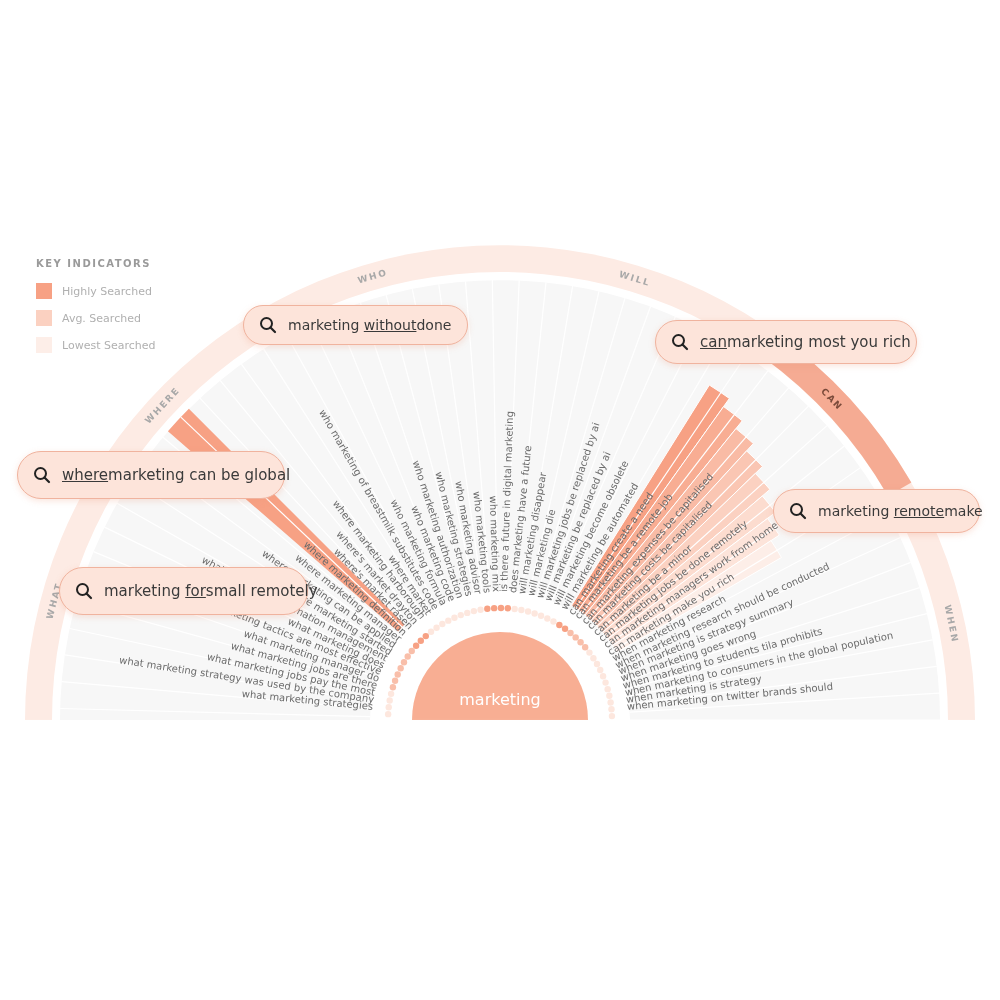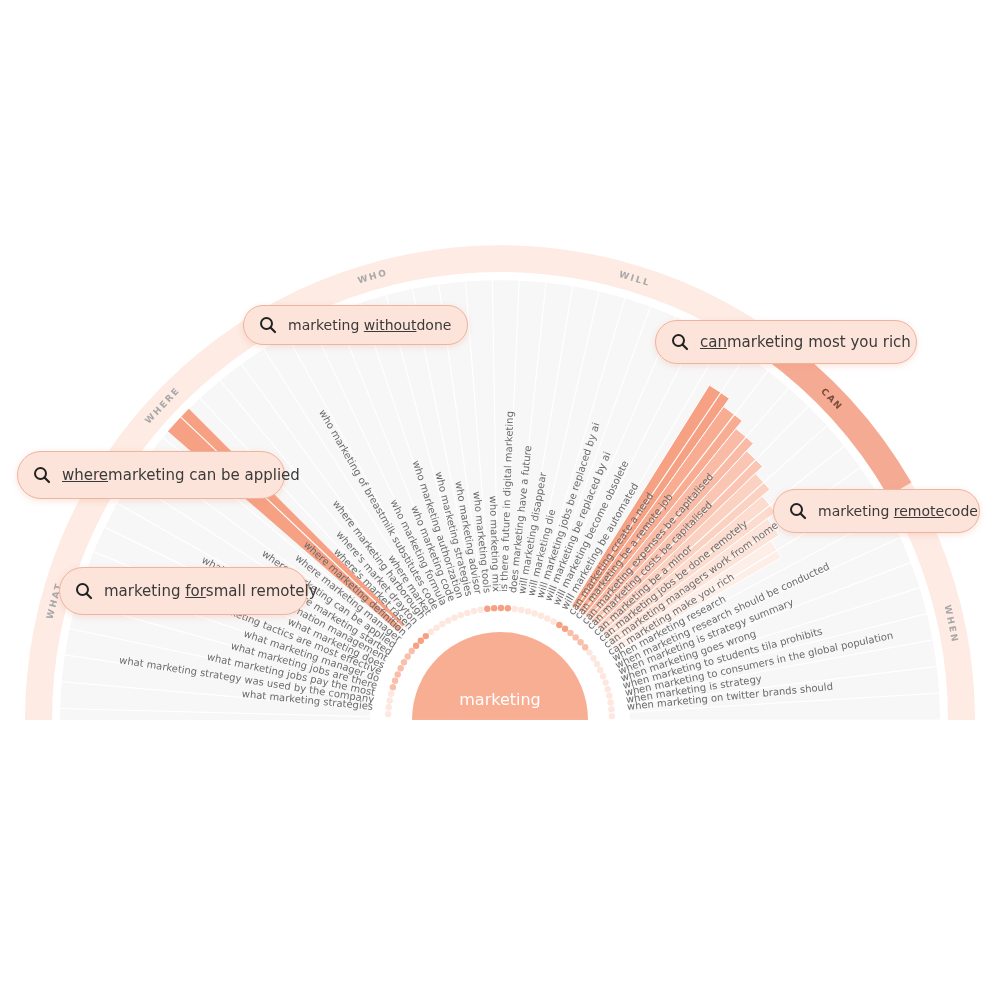--- a/index.html
+++ b/index.html
@@ -191,20 +191,35 @@
       <div class="ray-label" style="left: -18.7839px; top: 666.309px; transform-origin: 100% 50%; width: 400px; text-align: right; transform: rotate(21.875deg);">what marketing tactics are most effective</div>
       <div class="ray-label" style="left: -21.2965px; top: 673.12px; transform-origin: 100% 50%; width: 400px; text-align: right; transform: rotate(18.625deg);">what marketing manager do</div>
       <div class="ray-label" style="left: -23.419px; top: 680.063px; transform-origin: 100% 50%; width: 400px; text-align: right; transform: rotate(15.375deg);">what marketing jobs are there</div>
       <div class="ray-label" style="left: -25.1445px; top: 687.114px; transform-origin: 100% 50%; width: 400px; text-align: right; transform: rotate(12.125deg);">what marketing jobs pay the most</div>
       <div class="ray-label" style="left: -26.4675px; top: 694.252px; transform-origin: 100% 50%; width: 400px; text-align: right; transform: rotate(8.875deg);">what marketing strategy was used by the company</div>
       <div class="ray-label" style="left: -27.3836px; top: 701.454px; transform-origin: 100% 50%; width: 400px; text-align: right; transform: rotate(5.625deg);">what marketing strategies</div>
     </div>
   <div class="center-label">marketing</div>
   <div class="fade"></div>
 
+  <div class="legend">
+    <div class="legend-title">KEY INDICATORS</div>
+    <div class="legend-row">
+      <div class="legend-swatch" id="sw0" style="background: rgb(247, 161, 132);"></div>
+      <span class="legend-label">Highly Searched</span>
+    </div>
+    <div class="legend-row">
+      <div class="legend-swatch" id="sw1" style="background: rgb(251, 209, 193);"></div>
+      <span class="legend-label">Avg. Searched</span>
+    </div>
+    <div class="legend-row">
+      <div class="legend-swatch" id="sw2" style="background: rgb(253, 238, 232);"></div>
+      <span class="legend-label">Lowest Searched</span>
+    </div>
+  </div>
 
   <div class="pill" style="left:243px;top:305px;">
     <svg class="q" viewBox="0 0 20 20">
         <circle cx="8.5" cy="8.5" r="5.5" fill="none" stroke="#222" stroke-width="2"></circle>
         <line x1="12.5" y1="12.5" x2="17" y2="17" stroke="#222" stroke-width="2.2" stroke-linecap="round"></line>
       </svg>
     <span>marketing </span>&nbsp;<b>without</b><span> done</span>
   </div>
 
   <div class="pill" style="left:655px;top:320px;height:44px;border-radius:22px;font-size:15px;width:262px;">
@@ -215,29 +230,29 @@
     <b>can</b>
       <span> marketing most you rich</span>
   </div>
 
   <div class="pill" style="left:17px;top:451px;height:48px;border-radius:24px;font-size:15px;width:268px;">
     <svg class="q" viewBox="0 0 20 20">
         <circle cx="8.5" cy="8.5" r="5.5" fill="none" stroke="#222" stroke-width="2"></circle>
         <line x1="12.5" y1="12.5" x2="17" y2="17" stroke="#222" stroke-width="2.2" stroke-linecap="round"></line>
       </svg>
     <b>where</b>
-      <span> marketing can be applied</span>
+      <span> marketing can be global</span>
   </div>
 
   <div class="pill" style="left:773px;top:489px;height:44px;border-radius:22px;width:207px;">
     <svg class="q" viewBox="0 0 20 20">
         <circle cx="8.5" cy="8.5" r="5.5" fill="none" stroke="#222" stroke-width="2"></circle>
         <line x1="12.5" y1="12.5" x2="17" y2="17" stroke="#222" stroke-width="2.2" stroke-linecap="round"></line>
       </svg>
-    <span>marketing </span>&nbsp;<b>remote</b><span> code</span>
+    <span>marketing </span>&nbsp;<b>remote</b><span> make</span>
   </div>
 
   <div class="pill" style="left:59px;top:567px;height:48px;border-radius:24px;font-size:15px;width:249px;">
     <svg class="q" viewBox="0 0 20 20">
         <circle cx="8.5" cy="8.5" r="5.5" fill="none" stroke="#222" stroke-width="2"></circle>
         <line x1="12.5" y1="12.5" x2="17" y2="17" stroke="#222" stroke-width="2.2" stroke-linecap="round"></line>
       </svg>
     <span>marketing </span>&nbsp;<b>for</b><span> small remotely</span>
   </div>
 </div>

